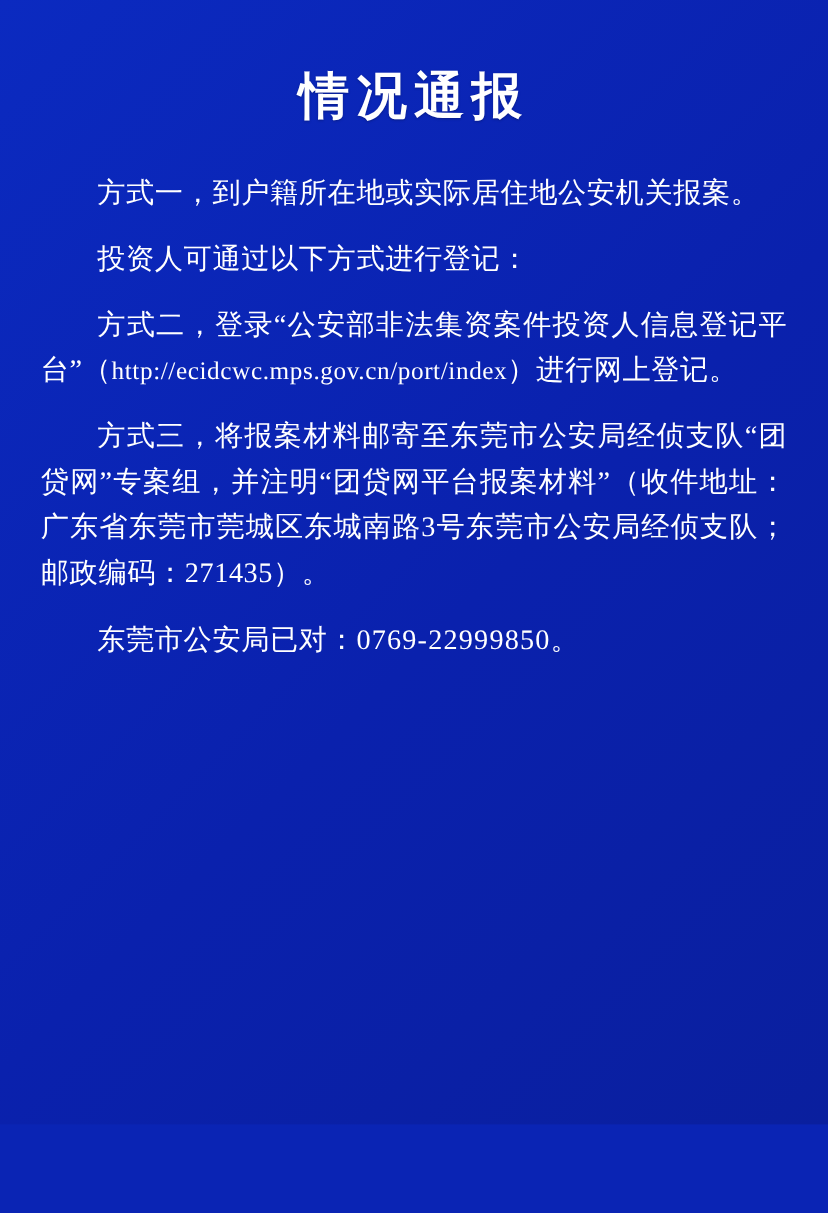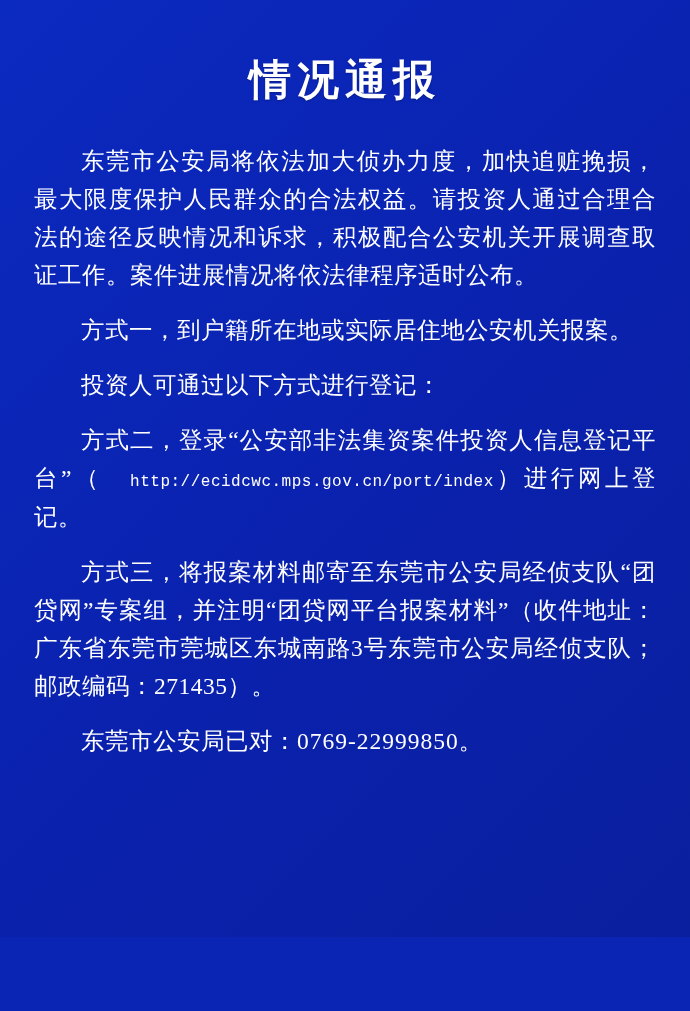--- a/index.html
+++ b/index.html
@@ -37,40 +37,38 @@
     line-height: 1.62;
     letter-spacing: 0.5px;
     text-align: justify;
     text-justify: inter-ideograph;
   }
   p.para {
     margin: 0 0 17px 0;
     text-indent: 2em;
   }
   .url {
-    font-family: Liberation Mono, monospace;
-    font-size: 16px;
+    font-family: Liberation Serif, serif;
+    font-size: 21px;
     letter-spacing: 0.5px;
-    margin-left: 28px;
   }
   .phone {
     letter-spacing: 1px;
   }
 </style>
 </head>
 <body>
 
 <div class="page">
 
   <div class="title">情况通报</div>
 
   <div class="body-text">
 
 
-    <p class="para">东莞市公安局将依法加大侦办力度，加快追赃挽损，最大限度保护人民群众的合法权益。请投资人通过合理合法的途径反映情况和诉求，积极配合公安机关开展调查取证工作。案件进展情况将依法律程序适时公布。</p>
 
     <p class="para">方式一，到户籍所在地或实际居住地公安机关报案。</p>
 
     <p class="para">投资人可通过以下方式进行登记：</p>
 
     <p class="para"><span>方式二，登录“公安部非法集资案件投资人信息登记平台”（</span><span class="url">http://ecidcwc.mps.gov.cn/port/index</span><span>）进行网上登记。</span></p>
 
     <p class="para">方式三，将报案材料邮寄至东莞市公安局经侦支队“团贷网”专案组，并注明“团贷网平台报案材料”（收件地址：广东省东莞市莞城区东城南路3号东莞市公安局经侦支队；邮政编码：271435）。</p>
 
     <p class="para"><span>东莞市公安局已对：</span><span class="phone">0769-22999850</span><span>。</span></p>

